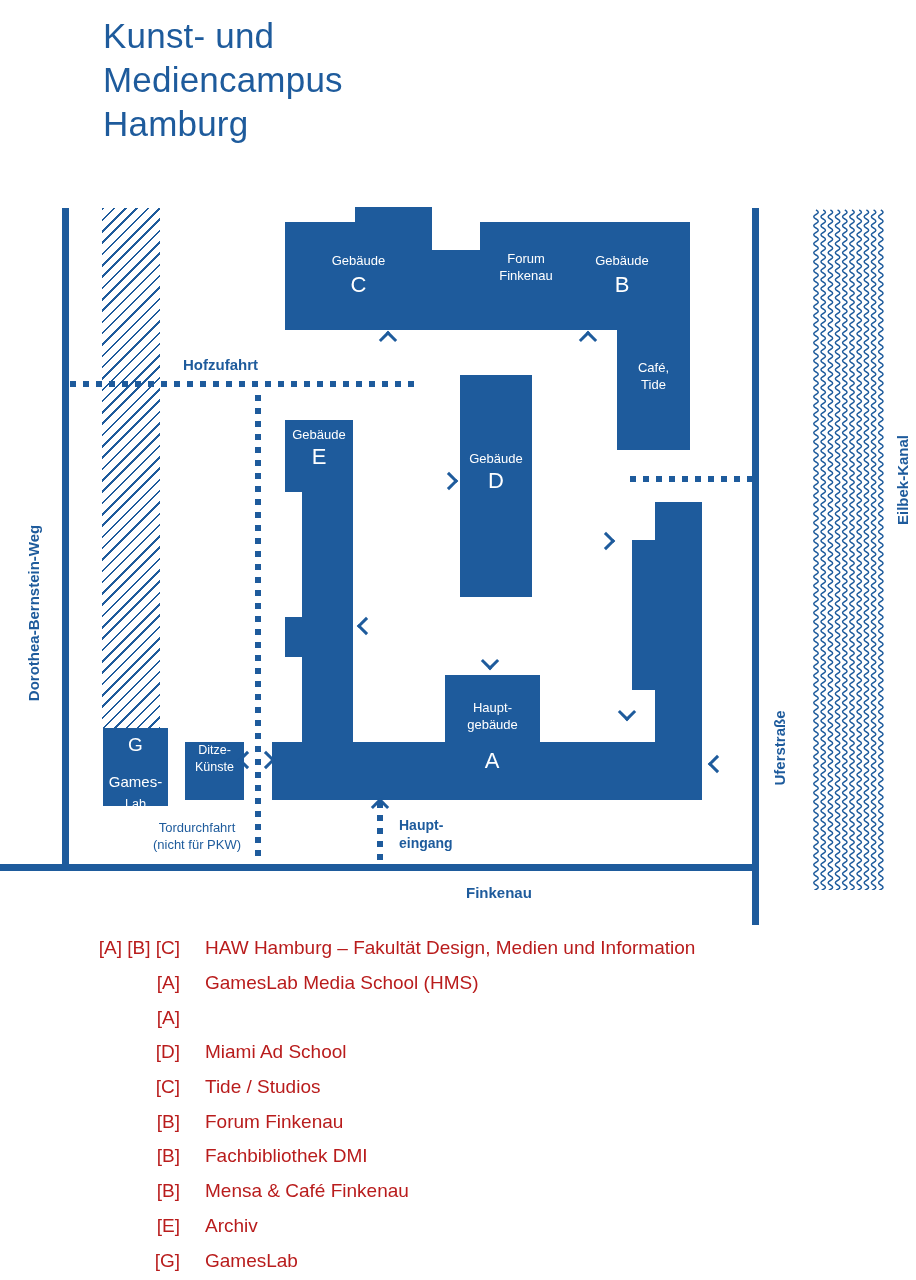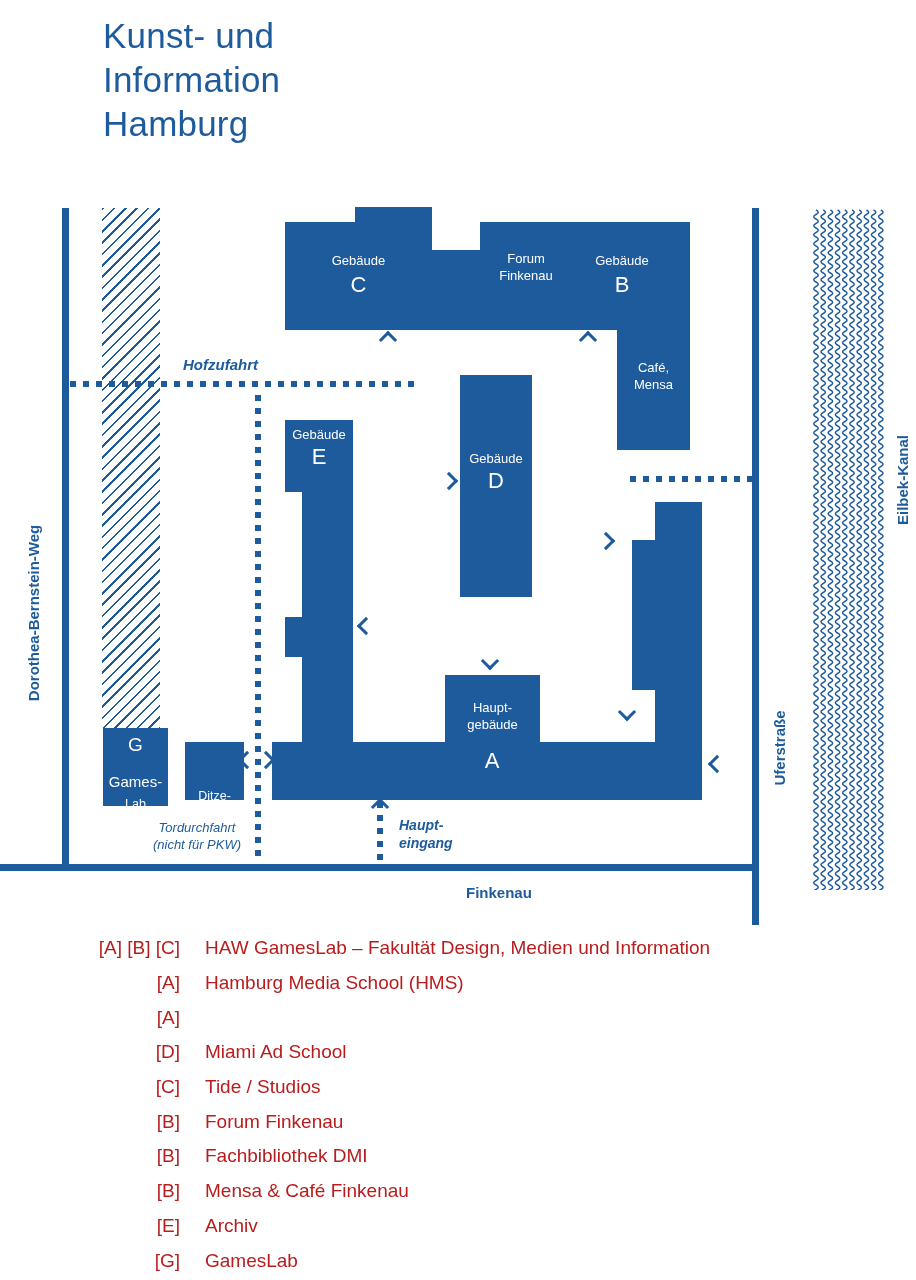--- a/index.html
+++ b/index.html
@@ -30,34 +30,34 @@
   .dash-v { position:absolute; width:6px;
             background-image:repeating-linear-gradient(180deg,#1e5b9c 0 6px, transparent 6px 13px); }
 
   .chev { position:absolute; width:13px; height:13px;
           border-top:3.6px solid #1e5b9c; border-right:3.6px solid #1e5b9c; }
   .chev.up    { transform:translate(-50%,-50%) rotate(-45deg); }
   .chev.right { transform:translate(-50%,-50%) rotate(45deg); }
   .chev.down  { transform:translate(-50%,-50%) rotate(135deg); }
   .chev.left  { transform:translate(-50%,-50%) rotate(-135deg); }
 
-  .path-label  { position:absolute; color:#1e5b9c;font-style:italic; }
+  .path-label  { position:absolute; color:#1e5b9c; }
   .bold { font-weight:bold; }
 
   .legend { position:absolute; left:78px; top:931px; color:#b91c1c; font-size:19px; }
   .legend-row  { display:flex; align-items:center; height:34.7px; }
   .legend-tags { width:102px; text-align:right; white-space:pre; }
   .legend-name { margin-left:25px; white-space:nowrap; }
 </style>
 </head>
 <body>
 
 <div class="stage">
 
-  <h1 class="title">Kunst- und Information Hamburg</h1>
+  <h1 class="title">Kunst- und Mediencampus Hamburg</h1>
 
   <div class="street" style="left:62px;top:208px;width:7px;height:660px;"></div>
   <div class="street" style="left:0;top:864px;width:759px;height:7px;"></div>
   <div class="street" style="left:752px;top:208px;width:7px;height:717px;"></div>
 
   <div class="hatch"></div>
 
   <svg id="canal-svg" style="position:absolute;left:812px;top:208px;" width="74" height="682" viewBox="0 0 74 682">
       <path d="M0 0 q4.5 2.25 0 4.5 q-4.5 2.25 0 4.5 q4.5 2.25 0 4.5 q-4.5 2.25 0 4.5 q4.5 2.25 0 4.5 q-4.5 2.25 0 4.5 q4.5 2.25 0 4.5 q-4.5 2.25 0 4.5 q4.5 2.25 0 4.5 q-4.5 2.25 0 4.5 q4.5 2.25 0 4.5 q-4.5 2.25 0 4.5 q4.5 2.25 0 4.5 q-4.5 2.25 0 4.5 q4.5 2.25 0 4.5 q-4.5 2.25 0 4.5 q4.5 2.25 0 4.5 q-4.5 2.25 0 4.5 q4.5 2.25 0 4.5 q-4.5 2.25 0 4.5 q4.5 2.25 0 4.5 q-4.5 2.25 0 4.5 q4.5 2.25 0 4.5 q-4.5 2.25 0 4.5 q4.5 2.25 0 4.5 q-4.5 2.25 0 4.5 q4.5 2.25 0 4.5 q-4.5 2.25 0 4.5 q4.5 2.25 0 4.5 q-4.5 2.25 0 4.5 q4.5 2.25 0 4.5 q-4.5 2.25 0 4.5 q4.5 2.25 0 4.5 q-4.5 2.25 0 4.5 q4.5 2.25 0 4.5 q-4.5 2.25 0 4.5 q4.5 2.25 0 4.5 q-4.5 2.25 0 4.5 q4.5 2.25 0 4.5 q-4.5 2.25 0 4.5 q4.5 2.25 0 4.5 q-4.5 2.25 0 4.5 q4.5 2.25 0 4.5 q-4.5 2.25 0 4.5 q4.5 2.25 0 4.5 q-4.5 2.25 0 4.5 q4.5 2.25 0 4.5 q-4.5 2.25 0 4.5 q4.5 2.25 0 4.5 q-4.5 2.25 0 4.5 q4.5 2.25 0 4.5 q-4.5 2.25 0 4.5 q4.5 2.25 0 4.5 q-4.5 2.25 0 4.5 q4.5 2.25 0 4.5 q-4.5 2.25 0 4.5 q4.5 2.25 0 4.5 q-4.5 2.25 0 4.5 q4.5 2.25 0 4.5 q-4.5 2.25 0 4.5 q4.5 2.25 0 4.5 q-4.5 2.25 0 4.5 q4.5 2.25 0 4.5 q-4.5 2.25 0 4.5 q4.5 2.25 0 4.5 q-4.5 2.25 0 4.5 q4.5 2.25 0 4.5 q-4.5 2.25 0 4.5 q4.5 2.25 0 4.5 q-4.5 2.25 0 4.5 q4.5 2.25 0 4.5 q-4.5 2.25 0 4.5 q4.5 2.25 0 4.5 q-4.5 2.25 0 4.5 q4.5 2.25 0 4.5 q-4.5 2.25 0 4.5 q4.5 2.25 0 4.5 q-4.5 2.25 0 4.5 q4.5 2.25 0 4.5 q-4.5 2.25 0 4.5 q4.5 2.25 0 4.5 q-4.5 2.25 0 4.5 q4.5 2.25 0 4.5 q-4.5 2.25 0 4.5 q4.5 2.25 0 4.5 q-4.5 2.25 0 4.5 q4.5 2.25 0 4.5 q-4.5 2.25 0 4.5 q4.5 2.25 0 4.5 q-4.5 2.25 0 4.5 q4.5 2.25 0 4.5 q-4.5 2.25 0 4.5 q4.5 2.25 0 4.5 q-4.5 2.25 0 4.5 q4.5 2.25 0 4.5 q-4.5 2.25 0 4.5 q4.5 2.25 0 4.5 q-4.5 2.25 0 4.5 q4.5 2.25 0 4.5 q-4.5 2.25 0 4.5 q4.5 2.25 0 4.5 q-4.5 2.25 0 4.5 q4.5 2.25 0 4.5 q-4.5 2.25 0 4.5 q4.5 2.25 0 4.5 q-4.5 2.25 0 4.5 q4.5 2.25 0 4.5 q-4.5 2.25 0 4.5 q4.5 2.25 0 4.5 q-4.5 2.25 0 4.5 q4.5 2.25 0 4.5 q-4.5 2.25 0 4.5 q4.5 2.25 0 4.5 q-4.5 2.25 0 4.5 q4.5 2.25 0 4.5 q-4.5 2.25 0 4.5 q4.5 2.25 0 4.5 q-4.5 2.25 0 4.5 q4.5 2.25 0 4.5 q-4.5 2.25 0 4.5 q4.5 2.25 0 4.5 q-4.5 2.25 0 4.5 q4.5 2.25 0 4.5 q-4.5 2.25 0 4.5 q4.5 2.25 0 4.5 q-4.5 2.25 0 4.5 q4.5 2.25 0 4.5 q-4.5 2.25 0 4.5 q4.5 2.25 0 4.5 q-4.5 2.25 0 4.5 q4.5 2.25 0 4.5 q-4.5 2.25 0 4.5 q4.5 2.25 0 4.5 q-4.5 2.25 0 4.5 q4.5 2.25 0 4.5 q-4.5 2.25 0 4.5 q4.5 2.25 0 4.5 q-4.5 2.25 0 4.5 q4.5 2.25 0 4.5 q-4.5 2.25 0 4.5 q4.5 2.25 0 4.5 q-4.5 2.25 0 4.5 q4.5 2.25 0 4.5 q-4.5 2.25 0 4.5 q4.5 2.25 0 4.5 q-4.5 2.25 0 4.5 q4.5 2.25 0 4.5 q-4.5 2.25 0 4.5 q4.5 2.25 0 4.5 q-4.5 2.25 0 4.5 q4.5 2.25 0 4.5 q-4.5 2.25 0 4.5" transform="translate(4,2)" fill="none" stroke="#1e5b9c" stroke-width="1.5"></path>
       <path d="M0 0 q4.5 2.25 0 4.5 q-4.5 2.25 0 4.5 q4.5 2.25 0 4.5 q-4.5 2.25 0 4.5 q4.5 2.25 0 4.5 q-4.5 2.25 0 4.5 q4.5 2.25 0 4.5 q-4.5 2.25 0 4.5 q4.5 2.25 0 4.5 q-4.5 2.25 0 4.5 q4.5 2.25 0 4.5 q-4.5 2.25 0 4.5 q4.5 2.25 0 4.5 q-4.5 2.25 0 4.5 q4.5 2.25 0 4.5 q-4.5 2.25 0 4.5 q4.5 2.25 0 4.5 q-4.5 2.25 0 4.5 q4.5 2.25 0 4.5 q-4.5 2.25 0 4.5 q4.5 2.25 0 4.5 q-4.5 2.25 0 4.5 q4.5 2.25 0 4.5 q-4.5 2.25 0 4.5 q4.5 2.25 0 4.5 q-4.5 2.25 0 4.5 q4.5 2.25 0 4.5 q-4.5 2.25 0 4.5 q4.5 2.25 0 4.5 q-4.5 2.25 0 4.5 q4.5 2.25 0 4.5 q-4.5 2.25 0 4.5 q4.5 2.25 0 4.5 q-4.5 2.25 0 4.5 q4.5 2.25 0 4.5 q-4.5 2.25 0 4.5 q4.5 2.25 0 4.5 q-4.5 2.25 0 4.5 q4.5 2.25 0 4.5 q-4.5 2.25 0 4.5 q4.5 2.25 0 4.5 q-4.5 2.25 0 4.5 q4.5 2.25 0 4.5 q-4.5 2.25 0 4.5 q4.5 2.25 0 4.5 q-4.5 2.25 0 4.5 q4.5 2.25 0 4.5 q-4.5 2.25 0 4.5 q4.5 2.25 0 4.5 q-4.5 2.25 0 4.5 q4.5 2.25 0 4.5 q-4.5 2.25 0 4.5 q4.5 2.25 0 4.5 q-4.5 2.25 0 4.5 q4.5 2.25 0 4.5 q-4.5 2.25 0 4.5 q4.5 2.25 0 4.5 q-4.5 2.25 0 4.5 q4.5 2.25 0 4.5 q-4.5 2.25 0 4.5 q4.5 2.25 0 4.5 q-4.5 2.25 0 4.5 q4.5 2.25 0 4.5 q-4.5 2.25 0 4.5 q4.5 2.25 0 4.5 q-4.5 2.25 0 4.5 q4.5 2.25 0 4.5 q-4.5 2.25 0 4.5 q4.5 2.25 0 4.5 q-4.5 2.25 0 4.5 q4.5 2.25 0 4.5 q-4.5 2.25 0 4.5 q4.5 2.25 0 4.5 q-4.5 2.25 0 4.5 q4.5 2.25 0 4.5 q-4.5 2.25 0 4.5 q4.5 2.25 0 4.5 q-4.5 2.25 0 4.5 q4.5 2.25 0 4.5 q-4.5 2.25 0 4.5 q4.5 2.25 0 4.5 q-4.5 2.25 0 4.5 q4.5 2.25 0 4.5 q-4.5 2.25 0 4.5 q4.5 2.25 0 4.5 q-4.5 2.25 0 4.5 q4.5 2.25 0 4.5 q-4.5 2.25 0 4.5 q4.5 2.25 0 4.5 q-4.5 2.25 0 4.5 q4.5 2.25 0 4.5 q-4.5 2.25 0 4.5 q4.5 2.25 0 4.5 q-4.5 2.25 0 4.5 q4.5 2.25 0 4.5 q-4.5 2.25 0 4.5 q4.5 2.25 0 4.5 q-4.5 2.25 0 4.5 q4.5 2.25 0 4.5 q-4.5 2.25 0 4.5 q4.5 2.25 0 4.5 q-4.5 2.25 0 4.5 q4.5 2.25 0 4.5 q-4.5 2.25 0 4.5 q4.5 2.25 0 4.5 q-4.5 2.25 0 4.5 q4.5 2.25 0 4.5 q-4.5 2.25 0 4.5 q4.5 2.25 0 4.5 q-4.5 2.25 0 4.5 q4.5 2.25 0 4.5 q-4.5 2.25 0 4.5 q4.5 2.25 0 4.5 q-4.5 2.25 0 4.5 q4.5 2.25 0 4.5 q-4.5 2.25 0 4.5 q4.5 2.25 0 4.5 q-4.5 2.25 0 4.5 q4.5 2.25 0 4.5 q-4.5 2.25 0 4.5 q4.5 2.25 0 4.5 q-4.5 2.25 0 4.5 q4.5 2.25 0 4.5 q-4.5 2.25 0 4.5 q4.5 2.25 0 4.5 q-4.5 2.25 0 4.5 q4.5 2.25 0 4.5 q-4.5 2.25 0 4.5 q4.5 2.25 0 4.5 q-4.5 2.25 0 4.5 q4.5 2.25 0 4.5 q-4.5 2.25 0 4.5 q4.5 2.25 0 4.5 q-4.5 2.25 0 4.5 q4.5 2.25 0 4.5 q-4.5 2.25 0 4.5 q4.5 2.25 0 4.5 q-4.5 2.25 0 4.5 q4.5 2.25 0 4.5 q-4.5 2.25 0 4.5 q4.5 2.25 0 4.5 q-4.5 2.25 0 4.5 q4.5 2.25 0 4.5 q-4.5 2.25 0 4.5 q4.5 2.25 0 4.5 q-4.5 2.25 0 4.5 q4.5 2.25 0 4.5 q-4.5 2.25 0 4.5 q4.5 2.25 0 4.5 q-4.5 2.25 0 4.5 q4.5 2.25 0 4.5 q-4.5 2.25 0 4.5" transform="translate(11.2,2)" fill="none" stroke="#1e5b9c" stroke-width="1.5"></path>
@@ -90,21 +90,21 @@
       <div>Finkenau</div>
     </div>
     <div class="abs tcenter" style="left:98px;top:31px;width:88px;">
       <div class="bld-type">Gebäude</div>
       <div class="bld-letter">B</div>
     </div>
   </div>
   <div class="bld" style="left:617px;top:330px;width:73px;height:120px;">
     <div class="tcenter bld-small" style="padding-top:4px;margin-top:25px;">
       <div>Café,</div>
-      <div>Mensa</div>
+      <div>Tide</div>
     </div>
   </div>
 
   <div class="bld" style="left:285px;top:420px;width:68px;height:72px;">
     <div class="tcenter" style="padding-top:7px;">
       <div class="bld-type">Gebäude</div>
       <div class="bld-letter" style="margin-top:3px;">E</div>
     </div>
   </div>
   <div class="bld" style="left:302px;top:492px;width:51px;height:250px;"></div>
@@ -120,21 +120,21 @@
   <div class="bld" style="left:655px;top:502px;width:47px;height:240px;"></div>
   <div class="bld" style="left:632px;top:540px;width:23px;height:150px;"></div>
 
   <div class="bld" style="left:445px;top:675px;width:95px;height:67px;">
     <div class="tcenter bld-small" style="padding-top:24px;">
       <div>Haupt-</div>
       <div>gebäude</div>
     </div>
   </div>
   <div class="bld" style="left:185px;top:742px;width:59px;height:58px;">
-    <div class="tcenter" style="padding-top:11px;font-size:12.5px;line-height:16.5px;margin-top:35px;">
+    <div class="tcenter" style="font-size:12.5px;line-height:16.5px;">
       <div>Ditze-</div>
       <div>Künste</div>
     </div>
   </div>
   <div class="bld" style="left:272px;top:742px;width:430px;height:58px;">
     <div class="abs tcenter" style="left:204px;top:6px;width:32px;font-size:22px;">A</div>
   </div>
 
   <div class="bld" style="left:103px;top:728px;width:65px;height:78px;">
     <div class="tcenter" style="padding-top:5px;">
@@ -167,25 +167,25 @@
   <span class="chev down" style="left:490px;top:661px;"></span>
   <span class="chev down" style="left:627px;top:712px;"></span>
   <span class="chev left" style="left:247px;top:760px;"></span>
   <span class="chev right" style="left:266px;top:760px;"></span>
   <span class="chev left" style="left:717px;top:764px;"></span>
   <span class="chev up" style="left:380px;top:807px;"></span>
 
   <div class="legend">
     <div class="legend-row">
       <span class="legend-tags">[A] [B] [C]</span>
-      <span class="legend-name">HAW GamesLab – Fakultät Design, Medien und Information</span>
+      <span class="legend-name">HAW Hamburg – Fakultät Design, Medien und Information</span>
     </div>
     <div class="legend-row">
       <span class="legend-tags">[A]</span>
-      <span class="legend-name">Hamburg Media School (HMS)</span>
+      <span class="legend-name">GamesLab Media School (HMS)</span>
     </div>
     <div class="legend-row">
       <span class="legend-tags">[A]</span>
     </div>
     <div class="legend-row">
       <span class="legend-tags">[D]</span>
       <span class="legend-name">Miami Ad School</span>
     </div>
     <div class="legend-row">
       <span class="legend-tags">[C]</span>

